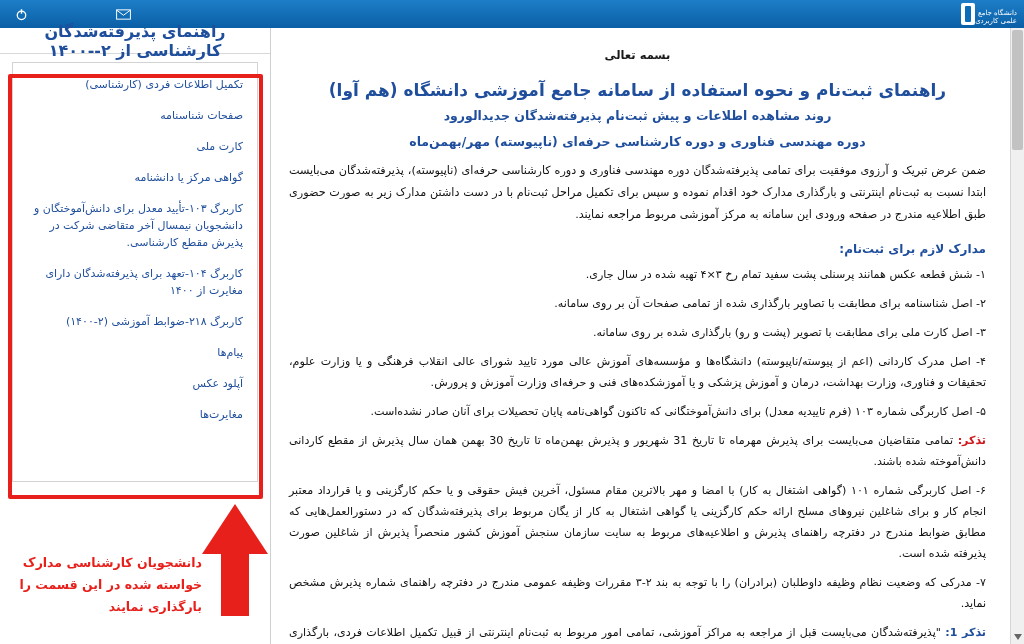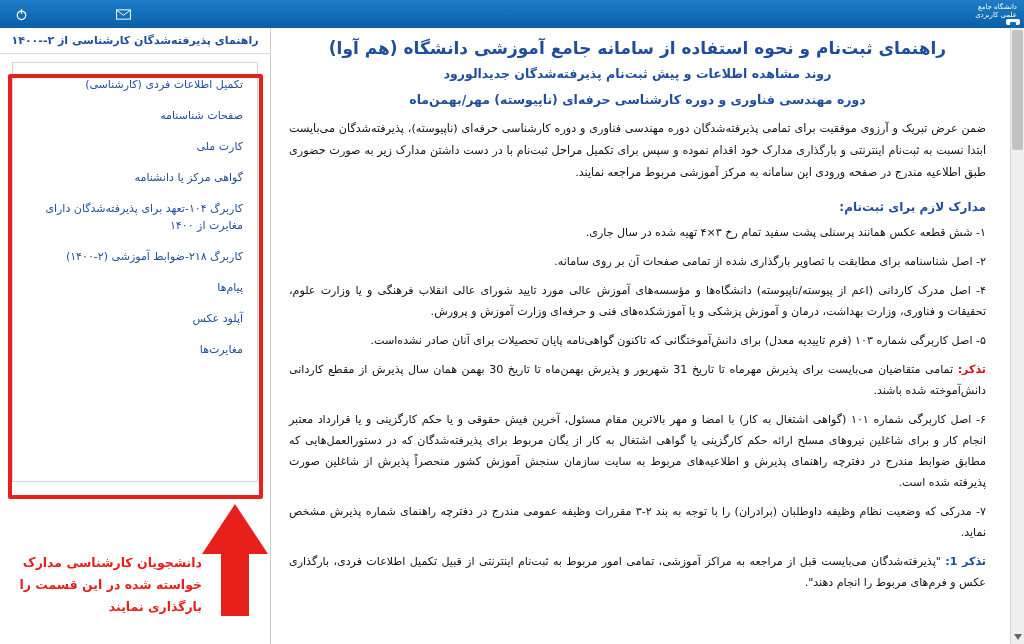--- a/index.html
+++ b/index.html
@@ -25,24 +25,23 @@
     display: flex; align-items: center;
     direction: ltr;
   }
   .topbar .tb-btn {
     width: 42px; height: 28px;
     display: flex; align-items: center; justify-content: center;
     color: #ffffff; font-size: 14px;
   }
   .topbar .tb-spacer { flex: 1 1 auto; }
   .topbar .tb-logo {
-    height: 22px; display: flex; align-items: flex-start;
+    height: 22px; display: flex; align-items: flex-end;
     padding-left: 4px; padding-right: 4px;
     direction: rtl;
-    flex-direction: column;
   }
   .tb-logo-text {
     color: #ffffff; font-size: 7px; line-height: 8px;
     text-align: right; padding-right: 3px;
     white-space: pre-line;
   }
   .tb-logo-mark {
     width: 14px; height: 22px;
     background: #ffffff;
     border-radius: 2px;
@@ -60,21 +59,21 @@
   
   .sidebar {
     position: absolute; top: 28px; left: 0;
     width: 271px; height: 616px;
     background: #ffffff;
     border-right: 1px solid #c9c9c9;
   }
   .sb-title {
     height: 26px;
     display: flex; align-items: center; justify-content: center;
-    font-size: 11px; color: #1f4e9c; font-weight: bold;
+    font-size: 16px; color: #1f4e9c; font-weight: bold;
     border-bottom: 1px solid #d8d8d8;
     text-align: center;
   }
   .sb-menu {
     margin: 8px 12px 0 12px;
     border: 1px solid #d3d3d3;
     background: #ffffff;
     padding: 6px 0 14px 0;
     min-height: 420px;
   }
@@ -213,20 +212,21 @@
   </div>
 
   <div class="sidebar">
     <div class="sb-title">راهنمای پذیرفته‌شدگان کارشناسی از ۲--۱۴۰۰</div>
 
     <div class="sb-menu">
       <div class="sb-item"><span>تکمیل اطلاعات فردی (کارشناسی)</span></div>
       <div class="sb-item"><span>صفحات شناسنامه</span></div>
       <div class="sb-item"><span>کارت ملی</span></div>
       <div class="sb-item"><span>گواهی مرکز یا دانشنامه</span></div>
+      <div class="sb-item"><span>کاربرگ ۱۰۳-تأیید معدل برای دانش‌آموختگان و دانشجویان نیمسال آخر متقاضی شرکت در پذیرش مقطع کارشناسی.</span></div>
       <div class="sb-item"><span>کاربرگ ۱۰۴-تعهد برای پذیرفته‌شدگان دارای مغایرت از ۱۴۰۰</span></div>
       <div class="sb-item"><span>کاربرگ ۲۱۸-ضوابط آموزشی (۲-۱۴۰۰)</span></div>
       <div class="sb-item"><span>پیام‌ها</span></div>
       <div class="sb-item"><span>آپلود عکس</span></div>
       <div class="sb-item"><span>مغایرت‌ها</span></div>
     </div>
 
     <div class="sb-frame-bottom"></div>
   </div>
 
@@ -234,31 +234,33 @@
   <div class="red-arrow">
     <svg width="74" height="116" viewBox="0 0 74 116" aria-hidden="true">
       <polygon points="37,2 70,52 51,52 51,114 23,114 23,52 4,52" fill="#e8201b"></polygon>
     </svg>
   </div>
   <div class="annot-text">دانشجویان کارشناسی مدارک خواسته شده در این قسمت را بارگذاری نمایند</div>
 
   <div class="pane-divider"></div>
 
   <div class="main">
+    <div class="bismillah doc-head-center">بسمه تعالی</div>
 
     <div class="h-line doc-head-center">راهنمای ثبت‌نام و نحوه استفاده از سامانه جامع آموزشی دانشگاه (هم آوا)</div>
     <div class="h-line sub doc-head-center">روند مشاهده اطلاعات و پیش ثبت‌نام پذیرفته‌شدگان جدیدالورود</div>
     <div class="h-line sub doc-head-center">دوره مهندسی فناوری و دوره کارشناسی حرفه‌ای (ناپیوسته) مهر/بهمن‌ماه</div>
 
     <div class="para">ضمن عرض تبریک و آرزوی موفقیت برای تمامی پذیرفته‌شدگان دوره مهندسی فناوری و دوره کارشناسی حرفه‌ای (ناپیوسته)، پذیرفته‌شدگان می‌بایست ابتدا نسبت به ثبت‌نام اینترنتی و بارگذاری مدارک خود اقدام نموده و سپس برای تکمیل مراحل ثبت‌نام با در دست داشتن مدارک زیر به صورت حضوری طبق اطلاعیه مندرج در صفحه ورودی این سامانه به مرکز آموزشی مربوط مراجعه نمایند.</div>
 
     <div class="section-title">مدارک لازم برای ثبت‌نام:</div>
 
     <div class="list-item">۱- شش قطعه عکس همانند پرسنلی پشت سفید تمام رخ ۳×۴ تهیه شده در سال جاری.</div>
     <div class="list-item">۲- اصل شناسنامه برای مطابقت با تصاویر بارگذاری شده از تمامی صفحات آن بر روی سامانه.</div>
+    <div class="list-item">۳- اصل کارت ملی برای مطابقت با تصویر (پشت و رو) بارگذاری شده بر روی سامانه.</div>
     <div class="list-item">۴- اصل مدرک کاردانی (اعم از پیوسته/ناپیوسته) دانشگاه‌ها و مؤسسه‌های آموزش عالی مورد تایید شورای عالی انقلاب فرهنگی و یا وزارت علوم، تحقیقات و فناوری، وزارت بهداشت، درمان و آموزش پزشکی و یا آموزشکده‌های فنی و حرفه‌ای وزارت آموزش و پرورش.</div>
     <div class="list-item">۵- اصل کاربرگی شماره ۱۰۳ (فرم تاییدیه معدل) برای دانش‌آموختگانی که تاکنون گواهی‌نامه پایان تحصیلات برای آنان صادر نشده‌است.</div>
 
     <div class="list-item">
       <span class="red bold">تذکر:</span>
       <span>تمامی متقاضیان می‌بایست برای پذیرش مهرماه تا تاریخ 31 شهریور و پذیرش بهمن‌ماه تا تاریخ 30 بهمن همان سال پذیرش از مقطع کاردانی دانش‌آموخته شده باشند.</span>
     </div>
 
     <div class="list-item">۶- اصل کاربرگی شماره ۱۰۱ (گواهی اشتغال به کار) با امضا و مهر بالاترین مقام مسئول، آخرین فیش حقوقی و یا حکم کارگزینی و یا قرارداد معتبر انجام کار و برای شاغلین نیروهای مسلح ارائه حکم کارگزینی یا گواهی اشتغال به کار از یگان مربوط برای پذیرفته‌شدگان که در دستورالعمل‌هایی که مطابق ضوابط مندرج در دفترچه راهنمای پذیرش و اطلاعیه‌های مربوط به سایت سازمان سنجش آموزش کشور منحصراً پذیرش از شاغلین صورت پذیرفته شده است.</div>
     <div class="list-item">۷- مدرکی که وضعیت نظام وظیفه داوطلبان (برادران) را با توجه به بند ۲-۳ مقررات وظیفه عمومی مندرج در دفترچه راهنمای شماره پذیرش مشخص نماید.</div>

